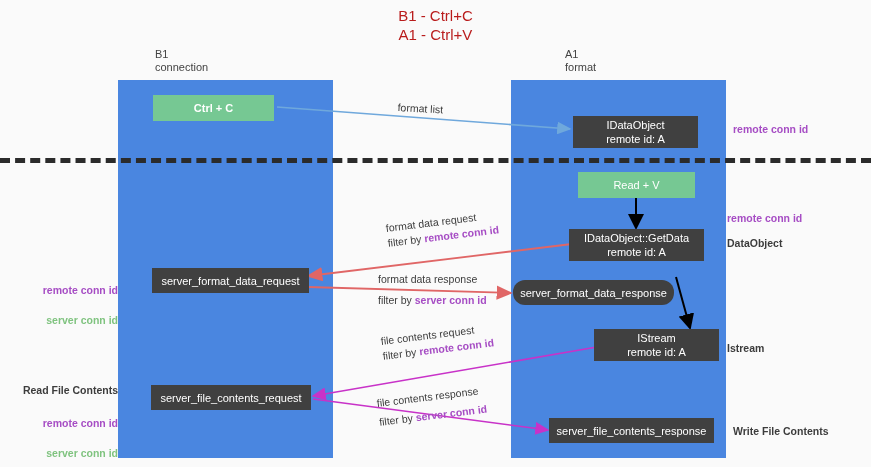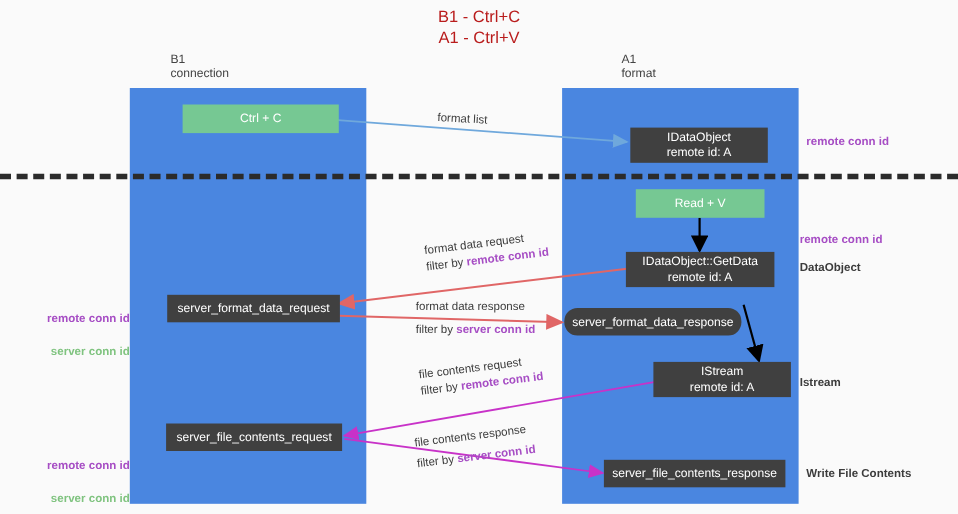--- a/index.html
+++ b/index.html
@@ -129,21 +129,21 @@
 
     <line x1="676" y1="277" x2="690" y2="328" stroke="#000000" stroke-width="2" marker-end="url(#ah-blk)"></line>
 
     <line x1="597" y1="347" x2="313" y2="396" stroke="#c832c8" stroke-width="1.6" marker-end="url(#ah-mag)"></line>
 
     <line x1="313" y1="399" x2="548" y2="430" stroke="#c832c8" stroke-width="1.6" marker-end="url(#ah-mag)"></line>
   </svg>
 
   <div class="abs divider"></div>
 
-  <div class="abs box box-green" style="left:166px; top:95px; width:142px; height:26px;">Ctrl + C</div>
+  <div class="abs box box-green" style="left:153px; top:95px; width:121px; height:26px;font-weight:bold;">Ctrl + C</div>
 
   <div class="abs box box-orange" style="left:573px; top:116px; width:125px; height:32px;">IDataObject
 remote id: A</div>
 
   <div class="abs box box-green" style="left:578px; top:172px; width:117px; height:26px;">Read + V</div>
 
   <div class="abs box box-orange" style="left:569px; top:229px; width:135px; height:32px;">IDataObject::GetData
 remote id: A</div>
 
   <div class="abs box box-orange" style="left:152px; top:268px; width:157px; height:25px;">server_format_data_request</div>
@@ -179,20 +179,21 @@
   <div class="abs edge-label" style="left:376px; top:396px; transform: rotate(-7deg);">
     <div>file contents response</div>
     <div style="margin-top:4px;"><span>filter by </span><span class="hl-server">server conn id</span></div>
   </div>
 
   <div class="abs side-note" style="left:18px; top:268px; width:100px; text-align:right;">
     <div class="note-purple">remote conn id</div>
     <div class="note-green">server conn id</div>
   </div>
 
+  <div class="abs side-note note-plain" style="left:8px; top:383px; width:110px; text-align:right;">Read File Contents</div>
 
   <div class="abs side-note" style="left:18px; top:401px; width:100px; text-align:right;">
     <div class="note-purple">remote conn id</div>
     <div class="note-green">server conn id</div>
   </div>
 
   <div class="abs side-note note-purple" style="left:733px; top:122px;">remote conn id</div>
 
   <div class="abs side-note note-purple" style="left:727px; top:211px;">remote conn id</div>
 

